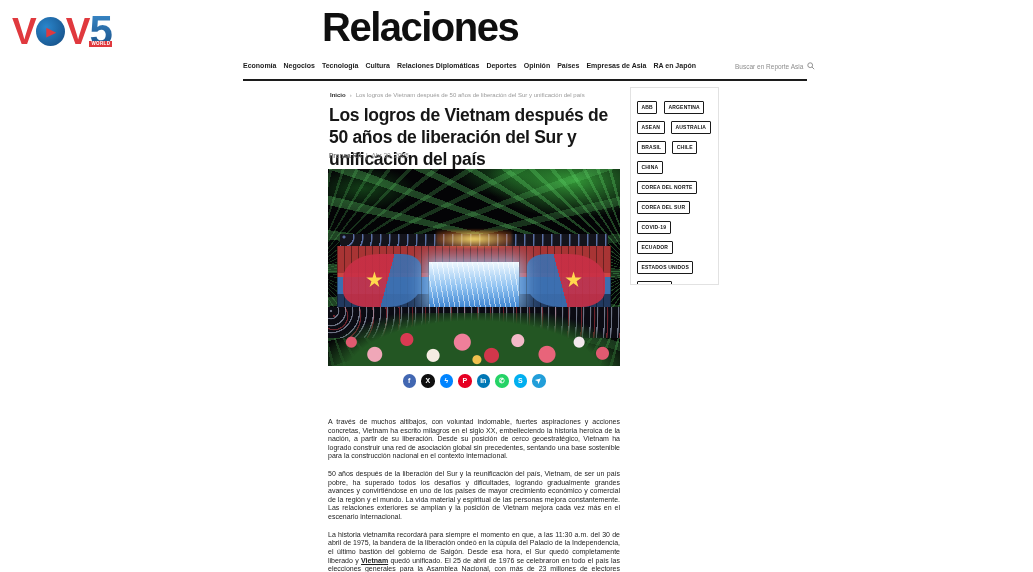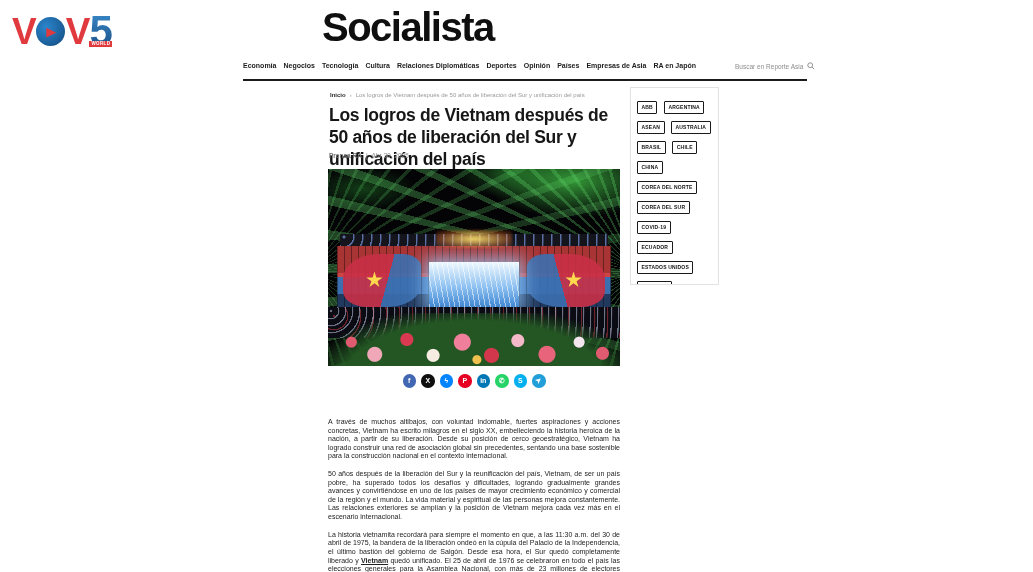--- a/index.html
+++ b/index.html
@@ -110,21 +110,21 @@
 
   <div class="logo">
     <span class="lv">V</span>
       <span class="lo">
         <span class="play">▶</span>
       </span>
       <span class="lv">V</span>
       <span class="l5"><span>5</span><span class="world">WORLD</span></span>
   </div>
 
-  <div class="site-title">Socialista</div>
+  <div class="site-title">Relaciones</div>
 
   <nav class="nav">
 
       <span class="nav-item">Economía</span>
 
       <span class="nav-item">Negocios</span>
 
       <span class="nav-item">Tecnología</span>
 
       <span class="nav-item">Cultura</span>

